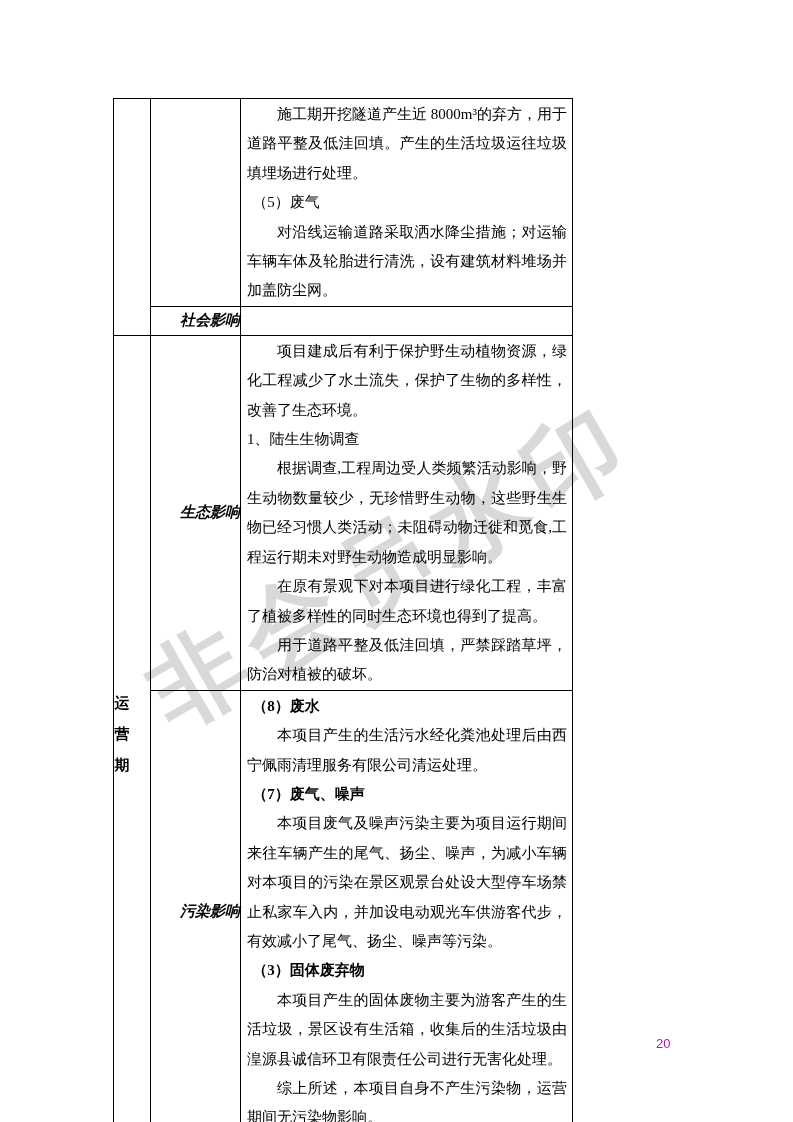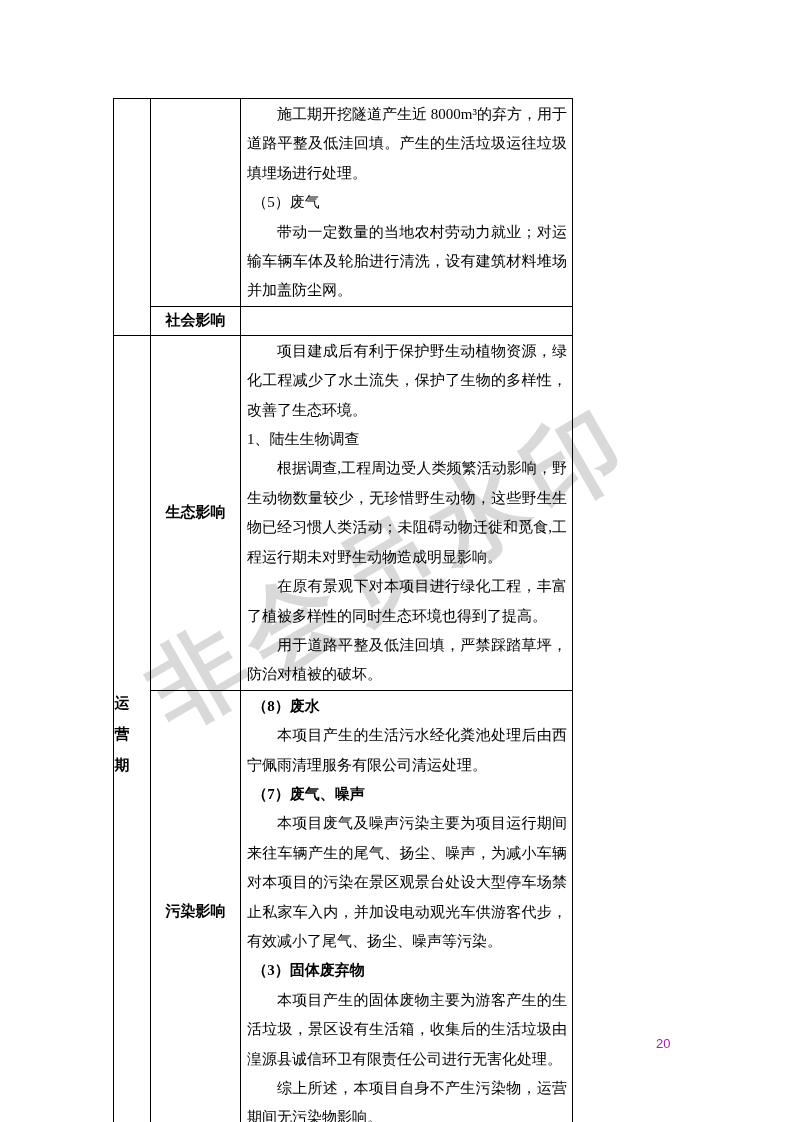--- a/index.html
+++ b/index.html
@@ -46,22 +46,23 @@
     font-weight:bold; font-size:15px;
     line-height:31px; width:16px;
     word-break:break-all; text-align:center;
   }
   .section-body { flex:1; display:flex; flex-direction:column; min-width:0; }
   .table-row { display:flex; border-bottom:1px solid #000; box-sizing:border-box; }
   .table-row:last-child { border-bottom:none; }
   .category-cell {
     width:90px; flex:0 0 90px;
     border-right:1px solid #000;
-    display:flex; align-items:center; justify-content:center;
+    display:flex; align-items:center; justify-content:flex-end;
     box-sizing:border-box;
+    font-style:italic;
   }
   .category-label { font-weight:bold; font-size:15px; white-space:nowrap; }
   .content-cell { flex:1; min-width:0; padding:1px 5px 0 6px; box-sizing:border-box; }
   .para {
     margin:0;
     font-size:15px;
     line-height:29.4px;
     text-align:justify;
     word-break:break-all;
   }
@@ -93,21 +94,21 @@
           <div class="phase-label"></div>
         </div>
         <div class="section-body">
           <div class="table-row s0-r0">
             <div class="category-cell">
               <div class="category-label"></div>
             </div>
             <div class="content-cell">
               <p class="para indent">施工期开挖隧道产生近 8000m³的弃方，用于道路平整及低洼回填。产生的生活垃圾运往垃圾填埋场进行处理。</p>
               <p class="para head">（5）废气</p>
-              <p class="para indent">带动一定数量的当地农村劳动力就业；对运输车辆车体及轮胎进行清洗，设有建筑材料堆场并加盖防尘网。</p>
+              <p class="para indent">对沿线运输道路采取洒水降尘措施；对运输车辆车体及轮胎进行清洗，设有建筑材料堆场并加盖防尘网。</p>
             </div>
           </div>
           <div class="table-row s0-r1">
             <div class="category-cell">
               <div class="category-label">社会影响</div>
             </div>
           </div>
         </div>
       </div>
       <div class="table-section">

